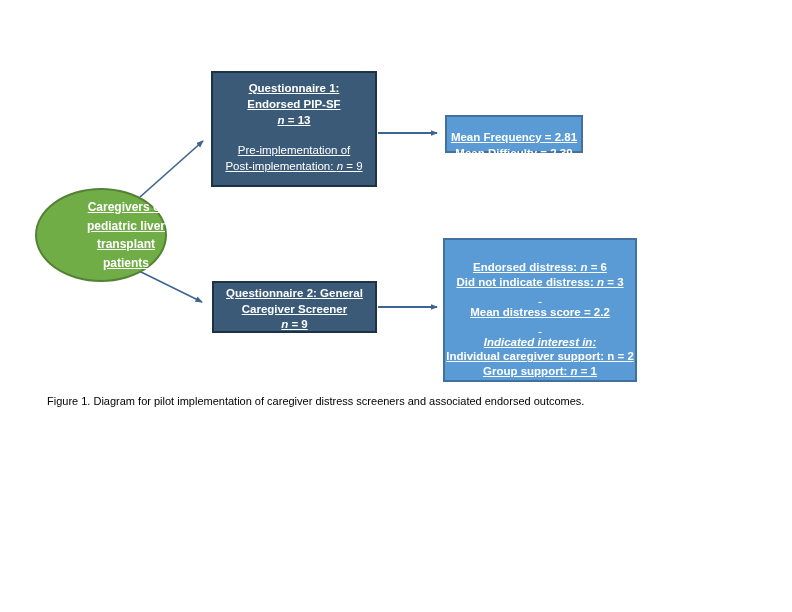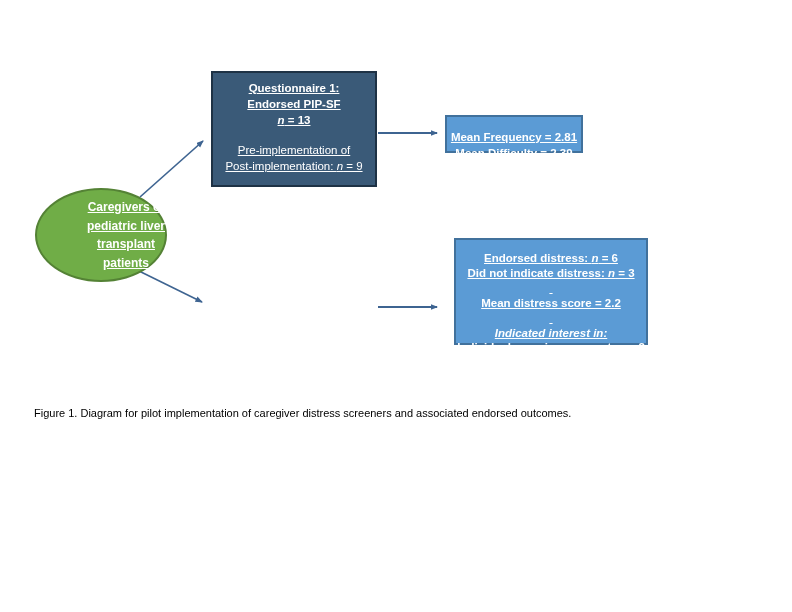--- a/index.html
+++ b/index.html
@@ -70,32 +70,31 @@
     line-height: 15.5px;
   }
   .b1 {
     left: 445px; top: 115px;
     width: 138px; height: 38px;
     padding-top: 12px;
     font-size: 11.5px;
     line-height: 16px;
   }
   .b2 {
-    left: 454px; top: 238px;
-    width: 194px; height: 107px;
-    padding-top: 11px;
+    left: 443px; top: 238px;
+    width: 194px; height: 144px;
+    padding-top: 20px;
     font-size: 11.5px;
     line-height: 14.9px;
   }
   .caption {
     position: absolute;
-    left: 34px; top: 395px;
+    left: 47px; top: 395px;
     font-size: 11px;
     color: #000000;
-    margin-top: 12px;
   }
   .line { white-space: nowrap; }
 </style>
 </head>
 <body>
 
 <div class="canvas">
 
   <svg class="arrows" viewBox="0 0 792 612">
     <defs>
@@ -128,20 +127,25 @@
         <div class="line"><span>Pre-implementation of</span></div>
         <div class="line"><span>Post-implementation: </span><span style="font-style: italic;">n</span><span> = 9</span></div>
       </div>
   </div>
 
   <div class="shape box light b1">
       <div class="line"><span>Mean Frequency = 2.81</span></div>
       <div class="line"><span>Mean Difficulty = 2.39</span></div>
     </div>
 
+  <div class="shape box dark q2">
+      <div class="line"><span>Questionnaire 2: General</span></div>
+      <div class="line"><span>Caregiver Screener</span></div>
+      <div class="line"><span style="font-style: italic;">n</span><span> = 9</span></div>
+    </div>
 
   <div class="shape box light b2">
       <div class="line"><span>Endorsed distress: </span><span style="font-style: italic;">n</span><span> = 6</span></div>
       <div class="line"><span>Did not indicate distress: </span><span style="font-style: italic;">n</span><span> = 3</span></div>
       <div class="line">&nbsp;</div>
       <div class="line"><span>Mean distress score = 2.2</span></div>
       <div class="line">&nbsp;</div>
       <div class="line"><span style="font-style: italic; margin-top: 36px;">Indicated interest in:</span></div>
       <div class="line"><span>Individual caregiver support: n = 2</span></div>
       <div class="line"><span>Group support: </span><span style="font-style: italic;">n</span><span> = 1</span></div>

